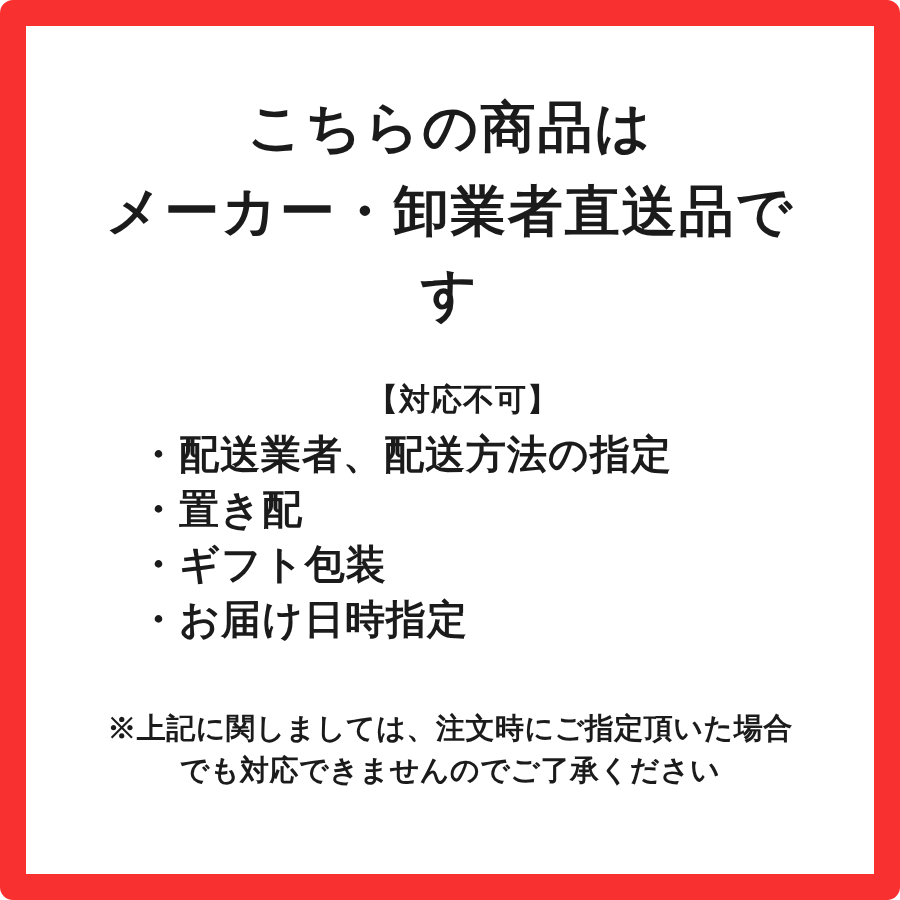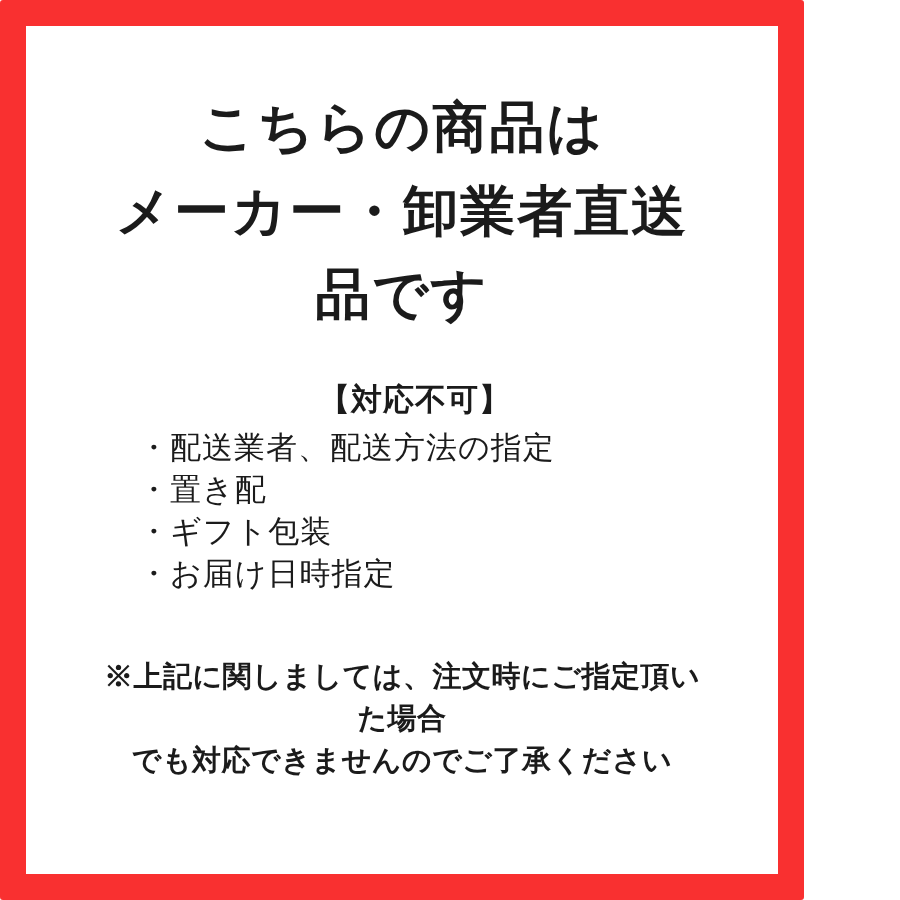--- a/index.html
+++ b/index.html
@@ -8,25 +8,25 @@
     width: 900px;
     height: 900px;
     background: #ffffff;
     font-family: "Liberation Serif", "DejaVu Serif", serif;
     color: #1b1b1b;
     overflow: hidden;
   }
   .frame {
     position: absolute;
     inset: 0;
-    width: 804px;
+    width: 900px;
     height: 900px;
     box-sizing: border-box;
     border: 26px solid #f93030;
-    border-radius: 3px;
+    border-radius: 13px;
     background: #ffffff;
   }
   .content {
     position: absolute;
     inset: 26px;
     box-sizing: border-box;
     padding: 24px 40px 0 40px;
   }
   .title-block {
     text-align: center;
@@ -44,22 +44,22 @@
     font-weight: bold;
     letter-spacing: 1px;
     text-align: center;
   }
   .unsupported-list {
     list-style: none;
     margin: 6px 0 0 20px;
     padding: 0;
   }
   .unsupported-list li {
-    font-size: 31px;
-    font-weight: normal;
+    font-size: 40px;
+    font-weight: bold;
     letter-spacing: 1px;
   }
   .note-block {
     margin-top: 60px;
     text-align: center;
     font-size: 29px;
     font-weight: bold;
     line-height: 1.45;
     letter-spacing: 0.5px;
   }

